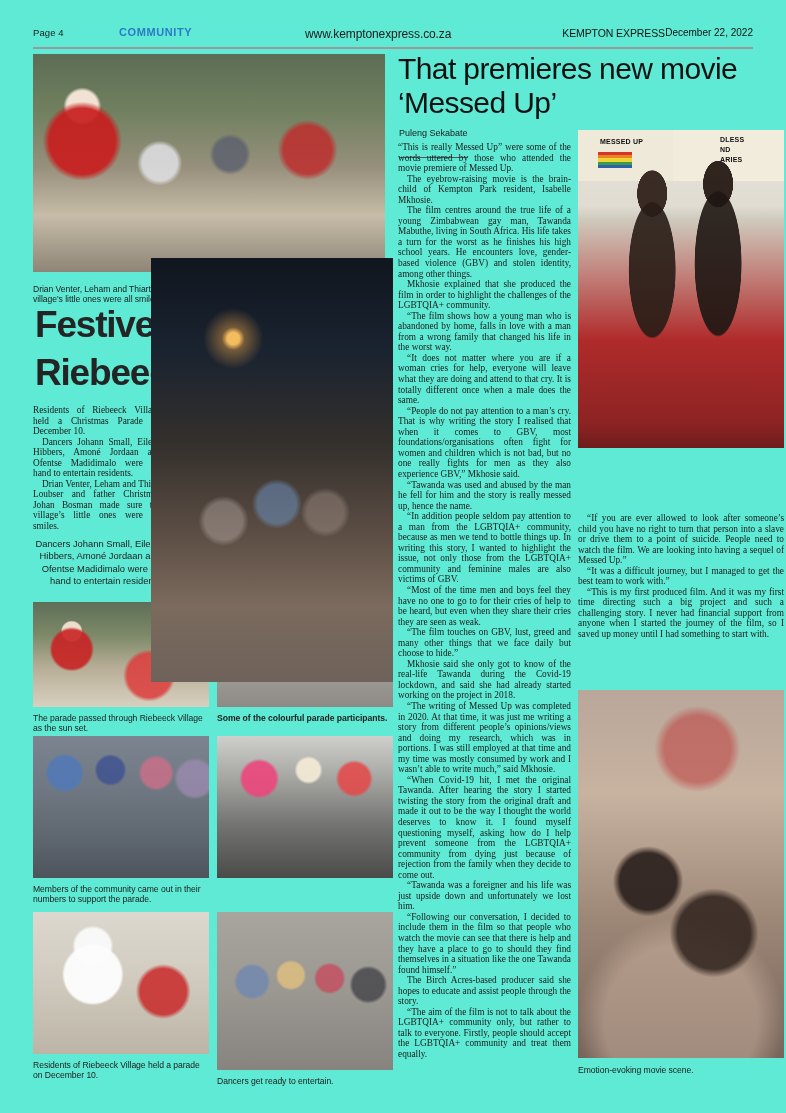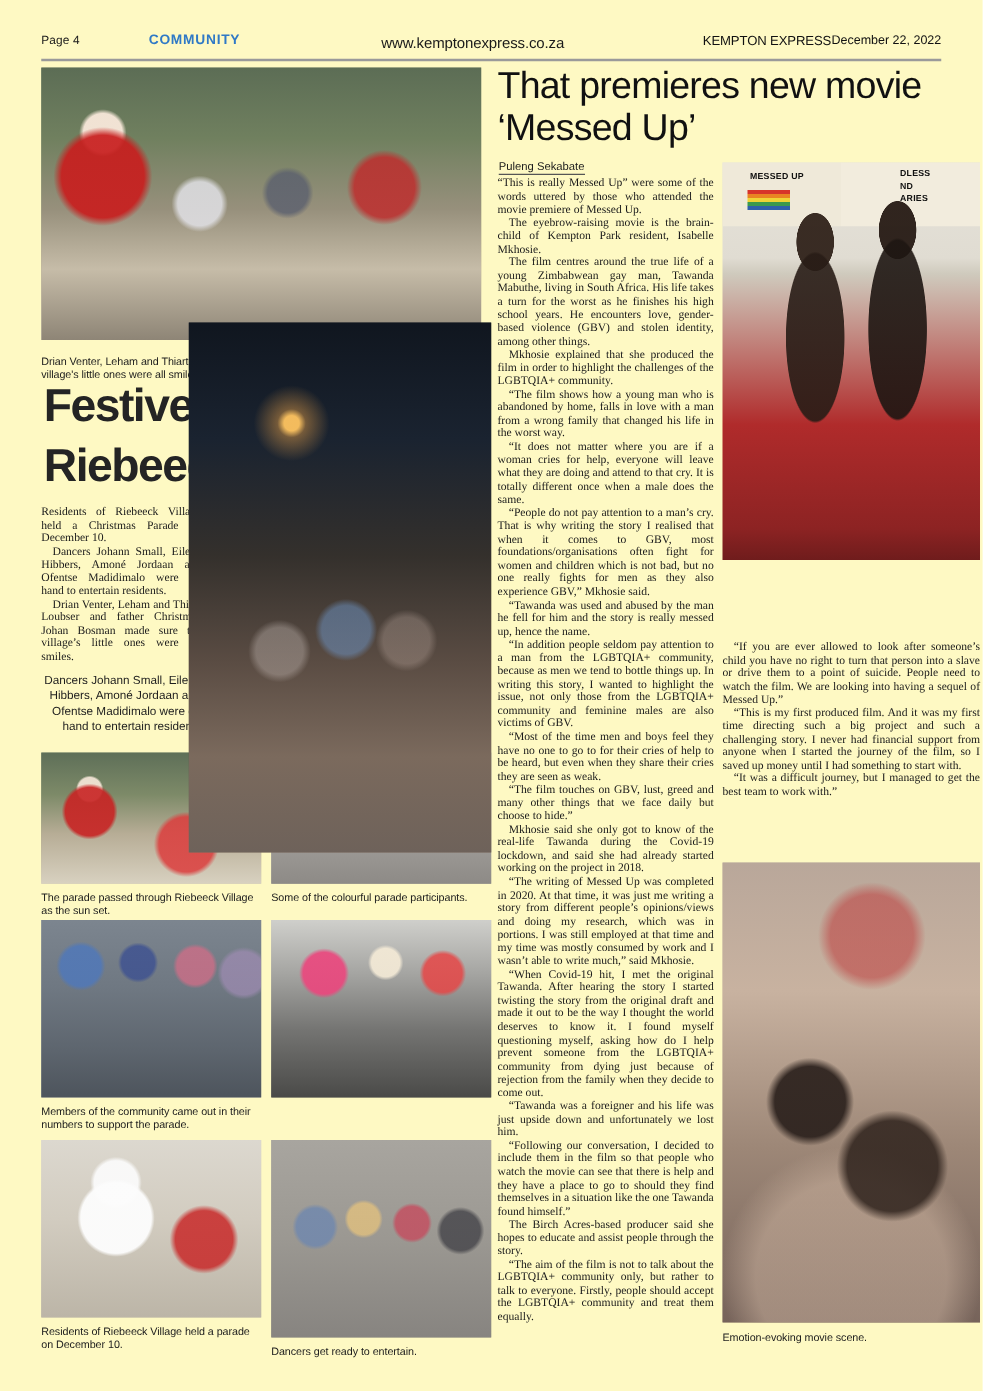--- a/index.html
+++ b/index.html
@@ -10,21 +10,21 @@
   body {
     width: 786px;
     height: 1113px;
     position: relative;
     font-family: "Liberation Serif", serif;
     overflow: hidden;
   }
   .page {
     position: absolute;
     inset: 0;
-    background: #fef9c3;
+    background: #5eead4;
   }
 
   
   .masthead {
     position: absolute;
     left: 33px;
     top: 24px;
     width: 720px;
     height: 22px;
     font-family: "Liberation Sans", sans-serif;
@@ -83,21 +83,21 @@
     line-height: 34px;
     color: #111;
     letter-spacing: -.6px;
   }
   .byline {
     position: absolute;
     font-family: "Liberation Sans", sans-serif;
     font-size: 9px;
     color: #1b1b1b;
     border-bottom: 1px solid #555;
-    padding-bottom: 1px;
+    padding-bottom: 19px;
   }
   .headline-festive {
     position: absolute;
     font-family: "Liberation Sans", sans-serif;
     font-weight: bold;
     font-size: 37px;
     line-height: 38px;
     color: #242424;
     letter-spacing: -1.2px;
   }
@@ -277,22 +277,22 @@
     <div class="banner-strip"></div>
     <div class="rainbow" style="left:20px; top:22px;"></div>
     <div class="banner-word" style="left:22px; top:8px;">MESSED UP</div>
     <div class="banner-word" style="left:142px; top:6px;">DLESS</div>
     <div class="banner-word" style="left:142px; top:16px;">ND</div>
     <div class="banner-word" style="left:142px; top:26px;">ARIES</div>
   </div>
 
   <div class="bodycol" style="left:578px; top:513px; width:206px;">
     <p>“If you are ever allowed to look after someone’s child you have no right to turn that person into a slave or drive them to a point of suicide. People need to watch the film. We are looking into having a sequel of Messed Up.”</p>
+    <p>“It was a difficult journey, but I managed to get the best team to work with.”</p>
     <p>“This is my first produced film. And it was my first time directing such a big project and such a challenging story. I never had financial support from anyone when I started the journey of the film, so I saved up money until I had something to start with.</p>
-    <p>“It was a difficult journey, but I managed to get the best team to work with.”</p>
   </div>
 
   <div class="photo g-scene" style="left:578px; top:690px; width:206px; height:368px;">
     <div class="ph-inner" style="background:
         radial-gradient(circle at 58% 16%, rgba(190,60,60,.55) 0 10%, transparent 13%),
         radial-gradient(circle at 34% 52%, rgba(40,30,26,.9) 0 12%, transparent 15%),
         radial-gradient(circle at 66% 66%, rgba(46,34,28,.85) 0 13%, transparent 16%),
         radial-gradient(circle at 50% 90%, rgba(205,180,160,.5) 0 22%, transparent 30%),
         linear-gradient(180deg,#b9a79a 0%, #c8b2a0 28%, #9d8777 62%, #76635a 100%);"></div>
   </div>
@@ -318,21 +318,21 @@
 
   <div class="photo g-dancers" style="left:217px; top:602px; width:176px; height:105px;">
     <div class="ph-inner" style="background:
         radial-gradient(circle at 16% 44%, rgba(235,205,185,.8) 0 6%, transparent 8%),
         radial-gradient(circle at 36% 42%, rgba(55,55,65,.6) 0 6%, transparent 8%),
         radial-gradient(circle at 56% 44%, rgba(225,205,110,.65) 0 6%, transparent 8%),
         radial-gradient(circle at 76% 46%, rgba(200,55,55,.75) 0 8%, transparent 10%),
         radial-gradient(circle at 92% 50%, rgba(245,245,242,.85) 0 9%, transparent 11%),
         linear-gradient(180deg,#b7b4b0 0%, #a8a5a1 52%, #8d8a86 100%);"></div>
   </div>
-  <div class="caption" style="left:217px; top:713px; width:176px;">Some of the colourful parade participants.</div>
+  <div class="caption" style="left:217px; top:713px; width:176px;font-weight:bold;">Some of the colourful parade participants.</div>
 
   <div class="photo g-costume" style="left:33px; top:736px; width:176px; height:142px;">
     <div class="ph-inner" style="background:
         radial-gradient(circle at 18% 26%, rgba(80,120,185,.85) 0 9%, transparent 11%),
         radial-gradient(circle at 44% 24%, rgba(60,80,145,.8) 0 9%, transparent 11%),
         radial-gradient(circle at 70% 26%, rgba(205,110,135,.8) 0 9%, transparent 11%),
         radial-gradient(circle at 92% 30%, rgba(160,140,180,.7) 0 9%, transparent 11%),
         linear-gradient(180deg,#7c858f 0%, #6f7882 38%, #5e666f 72%, #4d545c 100%);"></div>
   </div>
   <div class="caption" style="left:33px; top:884px; width:176px;">Members of the community came out in their numbers to support the parade.</div>

